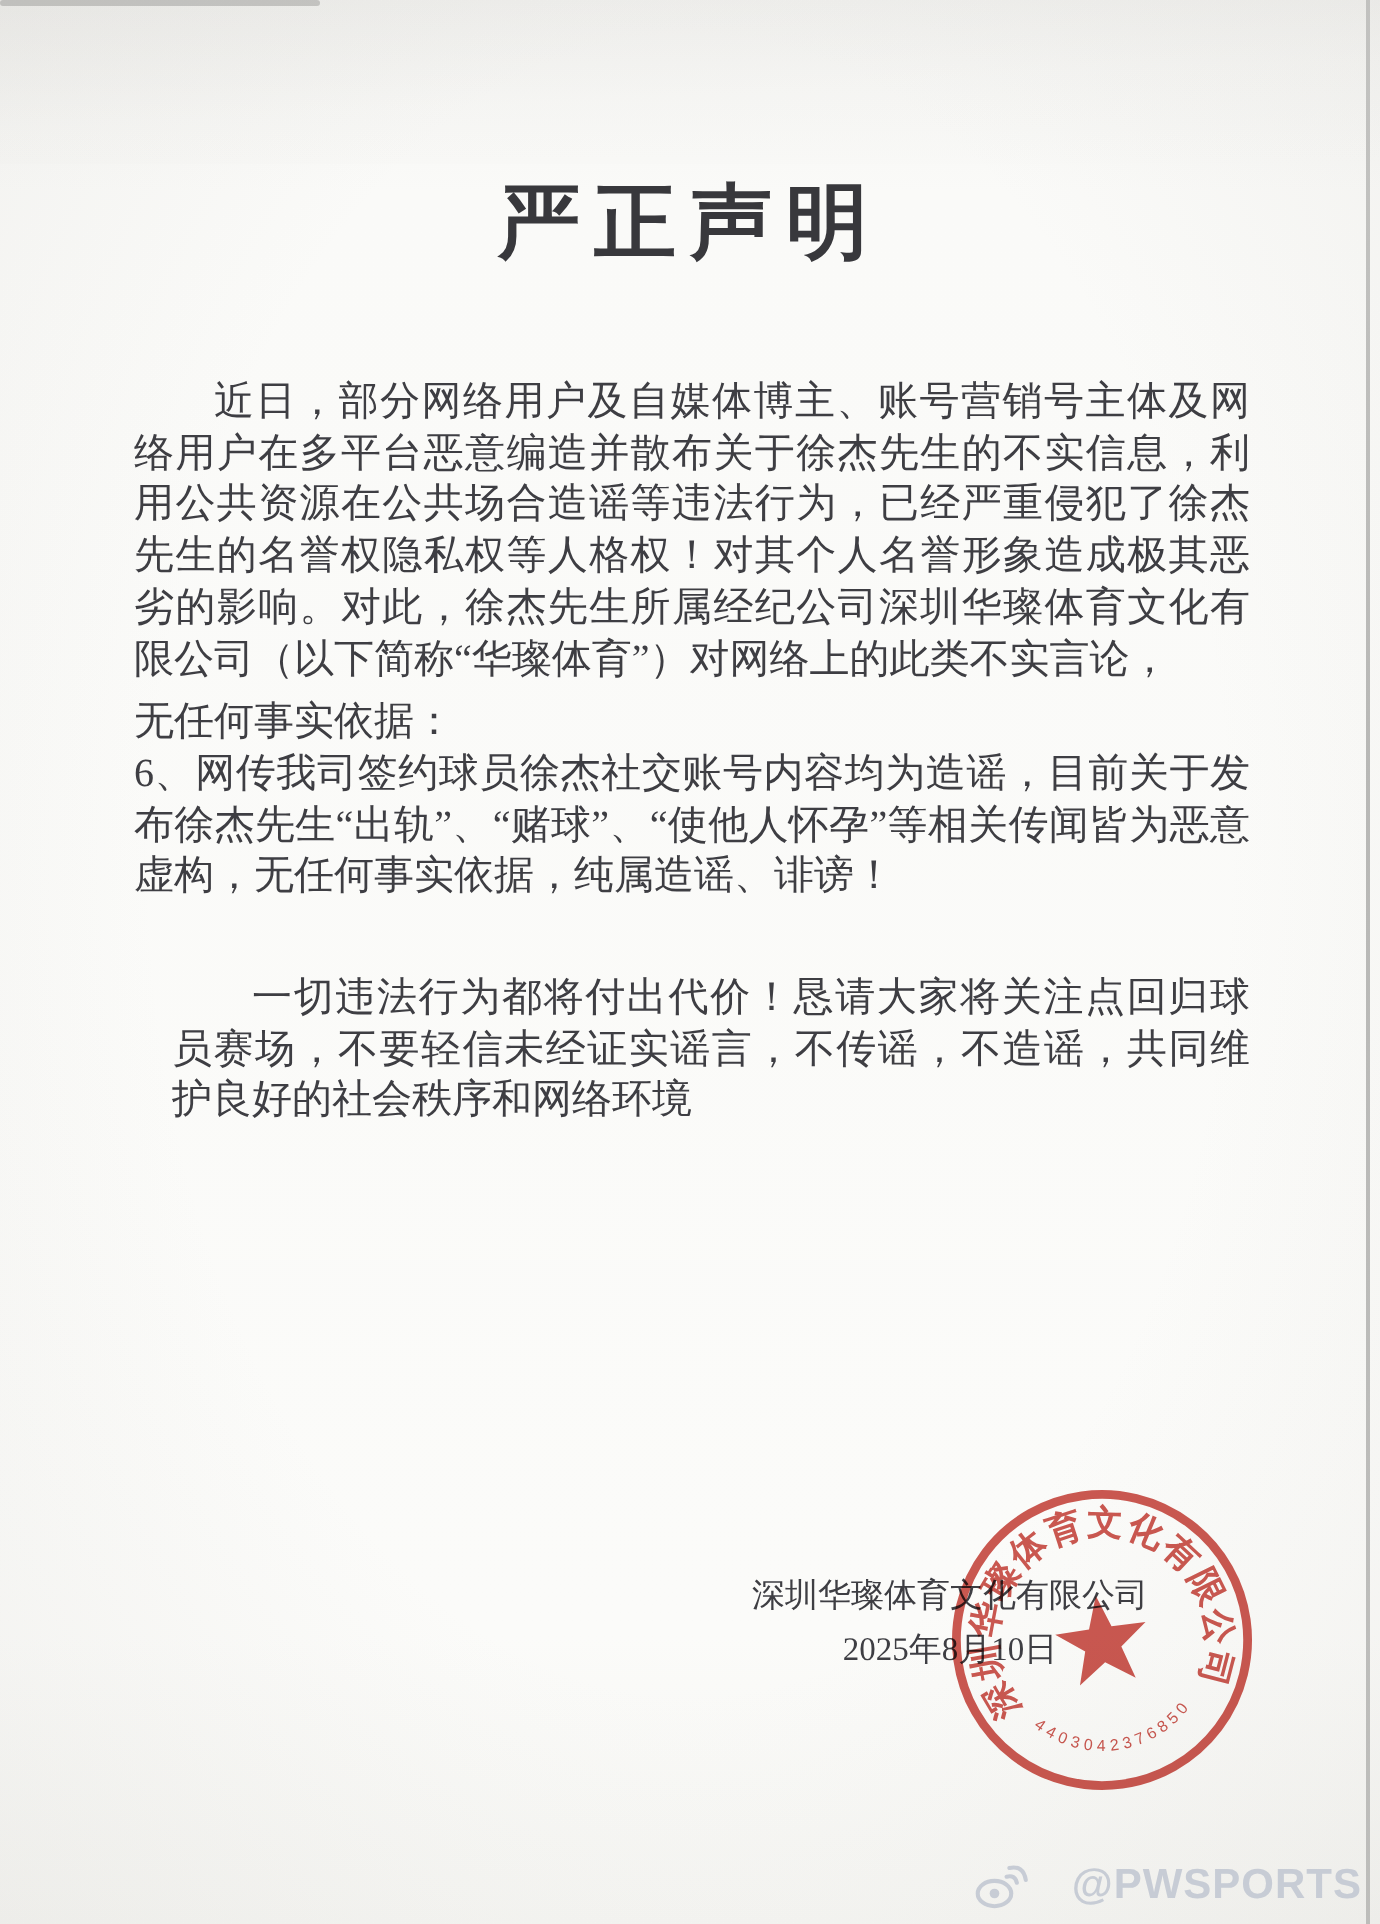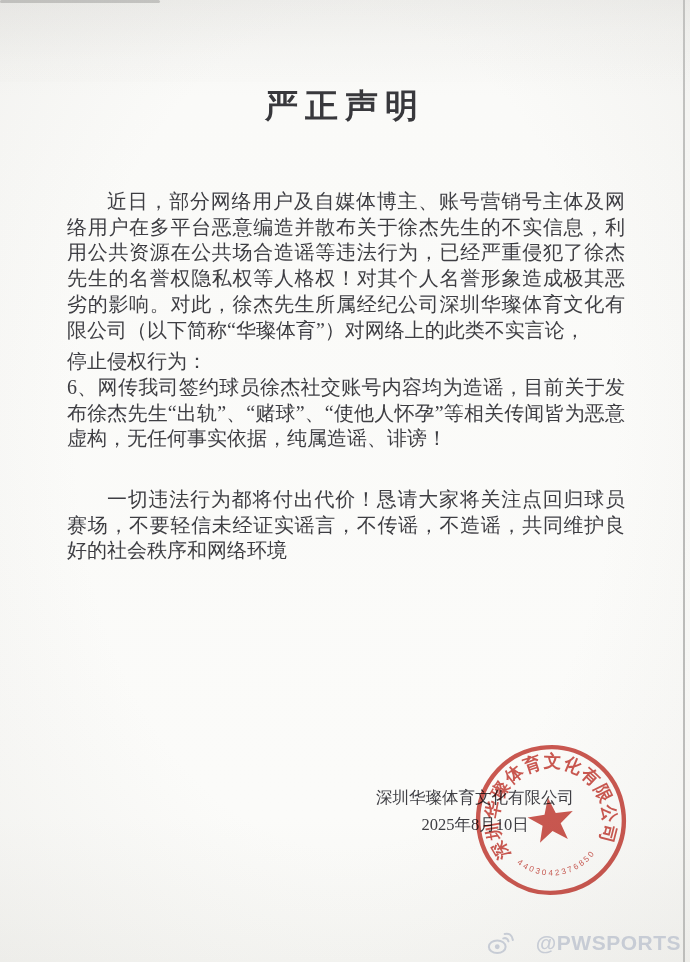--- a/index.html
+++ b/index.html
@@ -24,33 +24,33 @@
     background:linear-gradient(180deg,#b4b4b2 0%, #a3a3a1 40%, #adadab 100%);
     opacity:.75;
   }
   .edge-smudge-topleft {
     position:absolute; top:0; left:0; width:160px; height:3px;
     background:rgba(120,120,118,.35); border-radius:2px;
   }
   .doc-title {
     position:absolute; top:84px; left:0; width:100%;
     text-align:center;
-    font-size:33px; font-weight:700; letter-spacing:7px;
+    font-size:41px; font-weight:700; letter-spacing:7px;
     color:#38383c;
   }
   .doc-body {
     position:absolute; top:189px; left:67px; width:558px;
     font-size:20px; line-height:25.7px;
     text-align:justify; text-justify:inter-ideograph;
     color:#3e3e43;
   }
   .doc-body p { margin:0; }
   .doc-body p.indent { text-indent:2em; }
   .doc-body p.mt-s { margin-top:6px; }
-  .doc-body p.mt-l { margin-top:35px; }
+  .doc-body p.mt-l { margin-top:35px;margin-left:19px; }
   .signature {
     position:absolute; top:784px; right:116px;
     text-align:center;
     font-size:16.5px; line-height:27px;
     color:#3e3e43;
     z-index:2;
   }
   .seal {
     position:absolute; left:471px; top:740px;
     width:160px; height:160px;
@@ -75,21 +75,21 @@
 <div class="page">
 
   <div class="top-shade"></div>
   <div class="edge-smudge-topleft"></div>
   <div class="edge-line-right"></div>
 
   <div class="doc-title">严正声明</div>
 
   <div class="doc-body">
     <p class="indent">近日，部分网络用户及自媒体博主、账号营销号主体及网络用户在多平台恶意编造并散布关于徐杰先生的不实信息，利用公共资源在公共场合造谣等违法行为，已经严重侵犯了徐杰先生的名誉权隐私权等人格权！对其个人名誉形象造成极其恶劣的影响。对此，徐杰先生所属经纪公司深圳华璨体育文化有限公司（以下简称“华璨体育”）对网络上的此类不实言论，</p>
-    <p class="mt-s">停止侵权行为：</p>
+    <p class="mt-s">无任何事实依据：</p>
     <p>6、网传我司签约球员徐杰社交账号内容均为造谣，目前关于发布徐杰先生“出轨”、“赌球”、“使他人怀孕”等相关传闻皆为恶意虚构，无任何事实依据，纯属造谣、诽谤！</p>
     <p class="indent mt-l">一切违法行为都将付出代价！恳请大家将关注点回归球员赛场，不要轻信未经证实谣言，不传谣，不造谣，共同维护良好的社会秩序和网络环境</p>
   </div>
 
   <div class="signature">
     <div>深圳华璨体育文化有限公司</div>
     <div>2025年8月10日</div>
   </div>
 
   <div class="seal">

